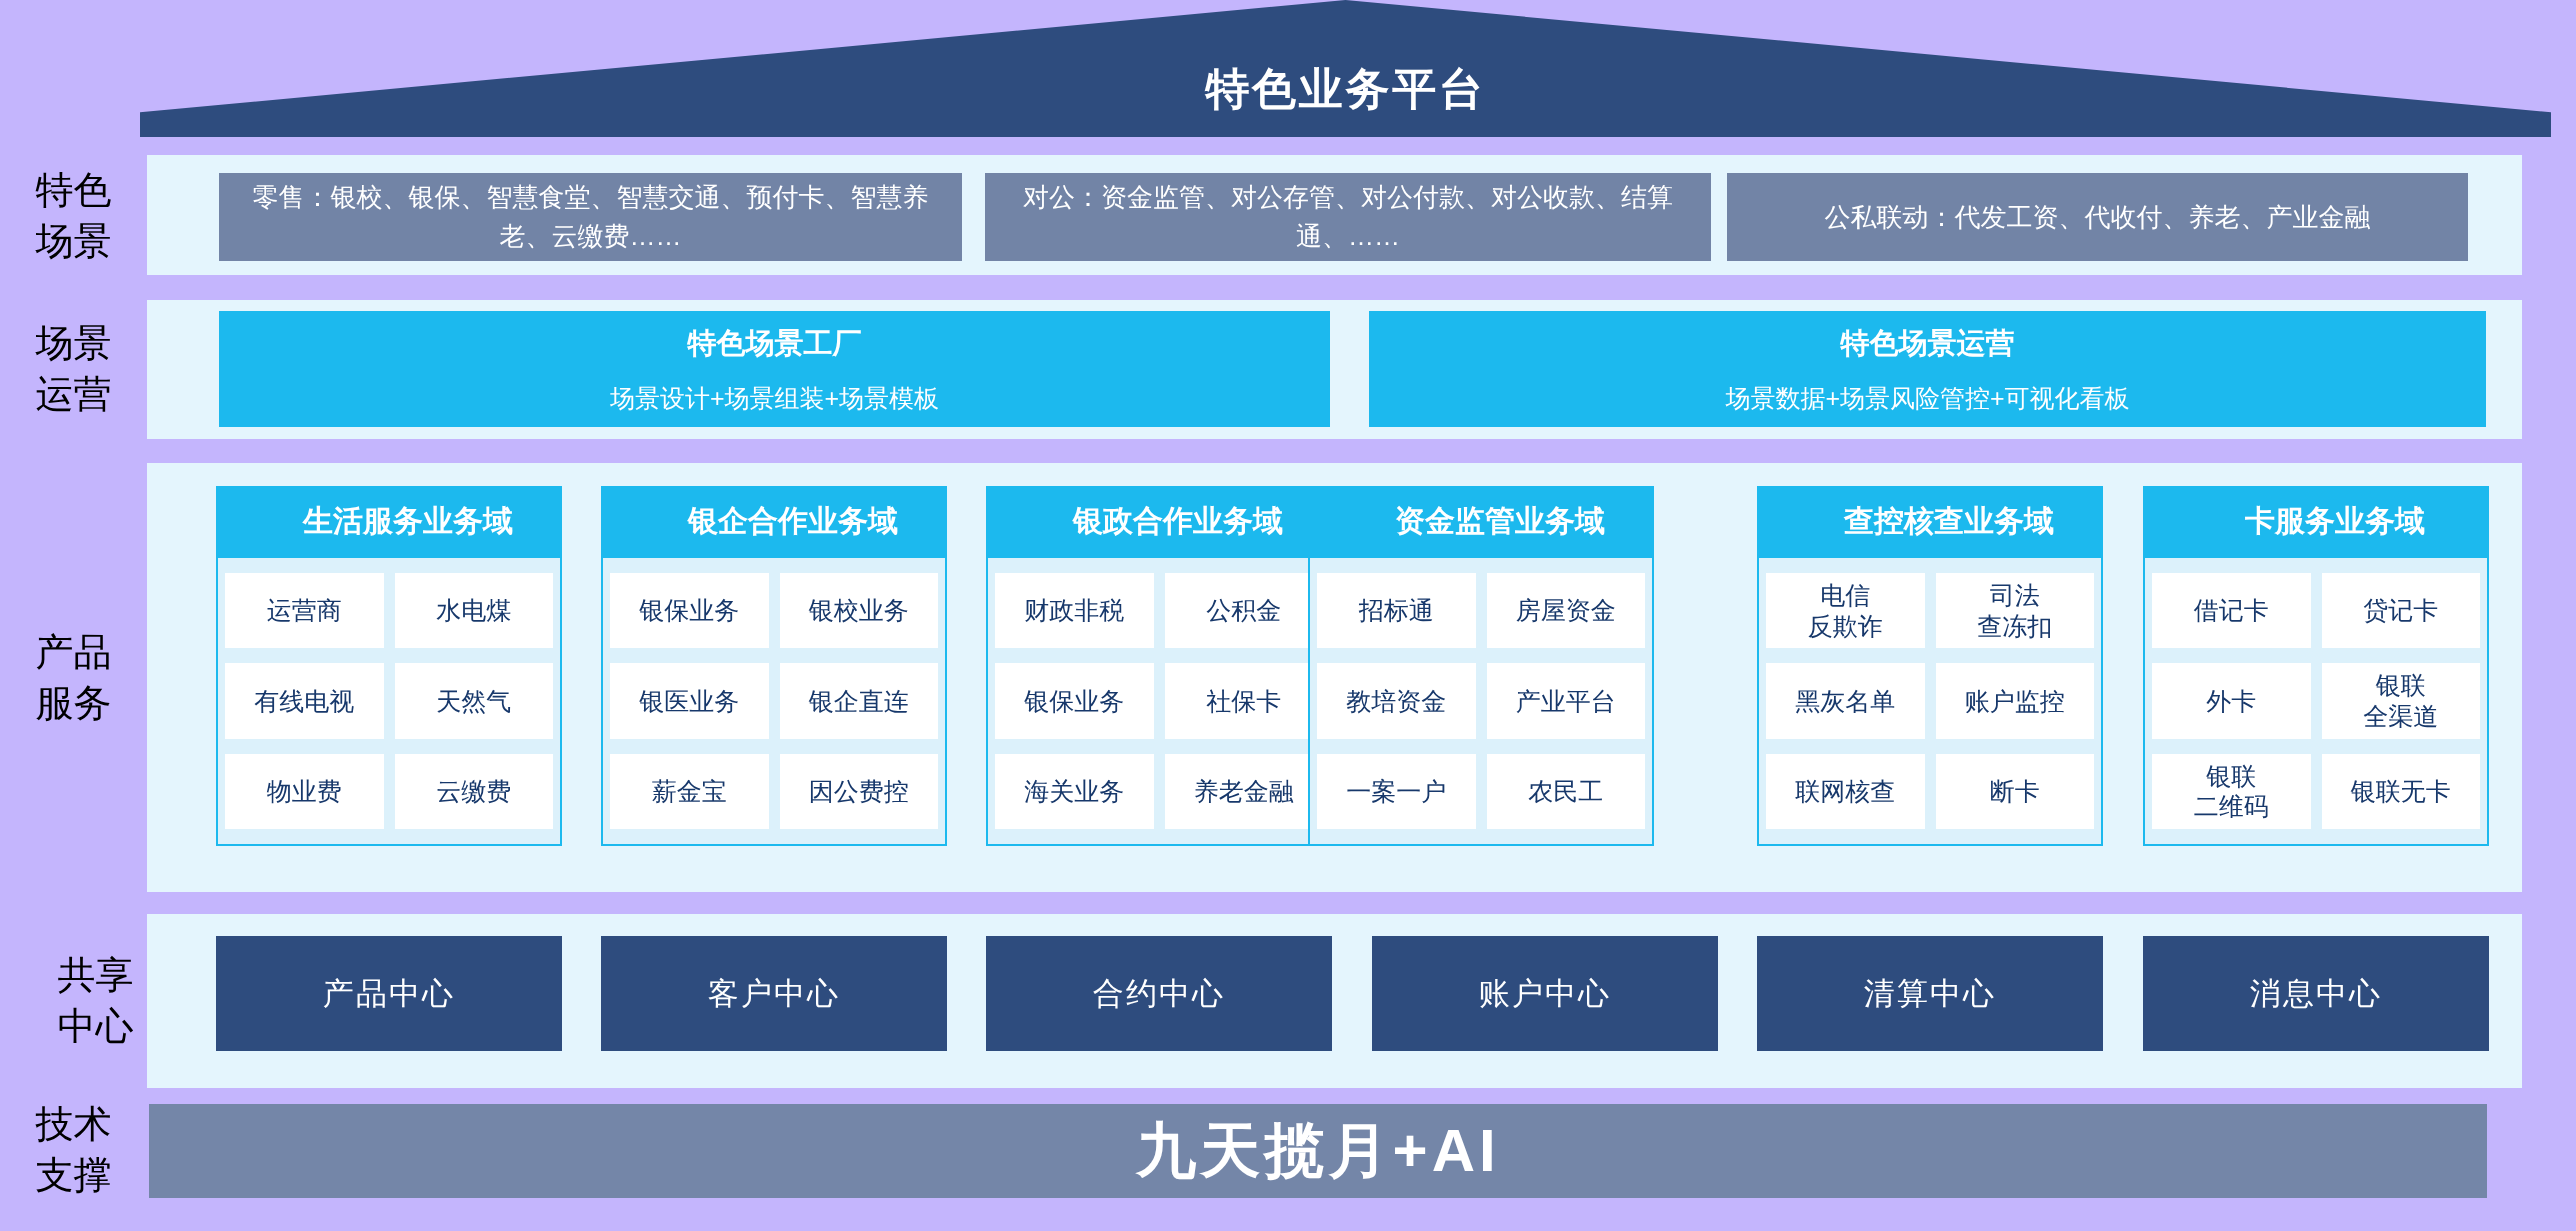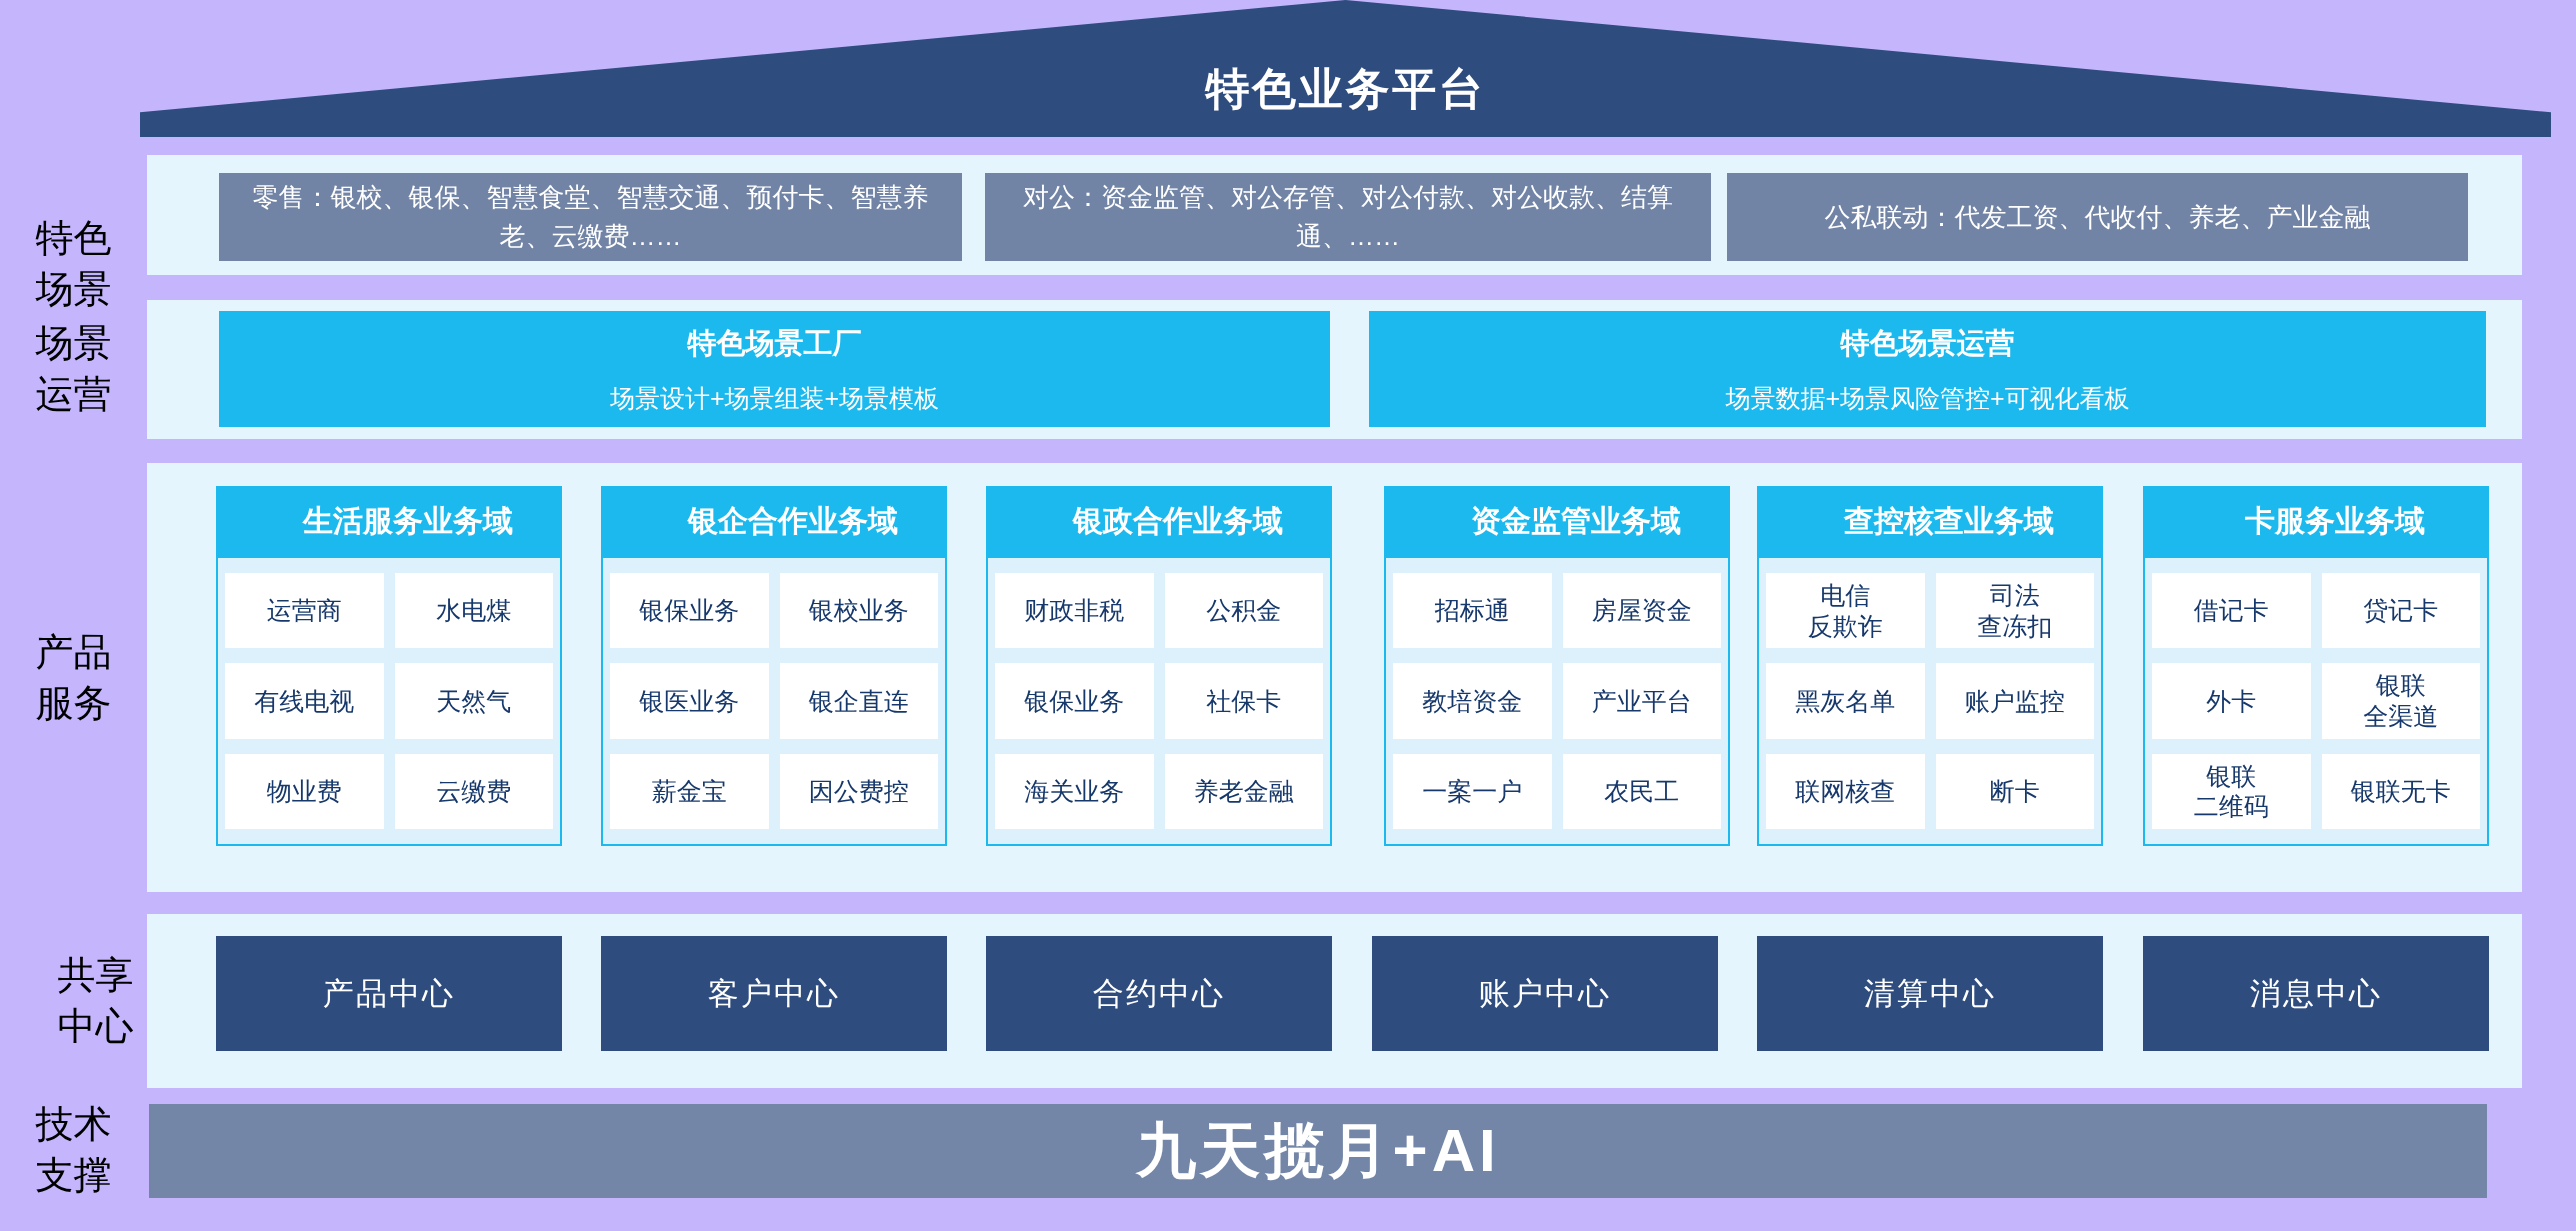--- a/index.html
+++ b/index.html
@@ -60,21 +60,21 @@
 
   <div class="roof">
     <div class="roof-title">特色业务平台</div>
   </div>
 
   <div class="band r1"></div>
   <div class="band r2"></div>
   <div class="band r3"></div>
   <div class="band r4"></div>
 
-  <div class="rail-label" style="top:165px;margin-top:48px;">特色
+  <div class="rail-label" style="top:165px;">特色
 场景</div>
   <div class="rail-label" style="top:318px;">场景
 运营</div>
   <div class="rail-label" style="top:627px;">产品
 服务</div>
   <div class="rail-label" style="top:950px;padding-left:22px;">共享
 中心</div>
   <div class="rail-label" style="top:1099px;">技术
 支撑</div>
 
@@ -117,21 +117,21 @@
     <div class="prod-head">银政合作业务域</div>
     <div class="prod-body">
       <div class="prod-cell">财政非税</div>
       <div class="prod-cell">公积金</div>
       <div class="prod-cell">银保业务</div>
       <div class="prod-cell">社保卡</div>
       <div class="prod-cell">海关业务</div>
       <div class="prod-cell">养老金融</div>
     </div>
   </div>
-  <div class="prod-col" style="left:1384px;">
+  <div class="prod-col" style="left:1308px;">
     <div class="prod-head">资金监管业务域</div>
     <div class="prod-body">
       <div class="prod-cell">招标通</div>
       <div class="prod-cell">房屋资金</div>
       <div class="prod-cell">教培资金</div>
       <div class="prod-cell">产业平台</div>
       <div class="prod-cell">一案一户</div>
       <div class="prod-cell">农民工</div>
     </div>
   </div>

